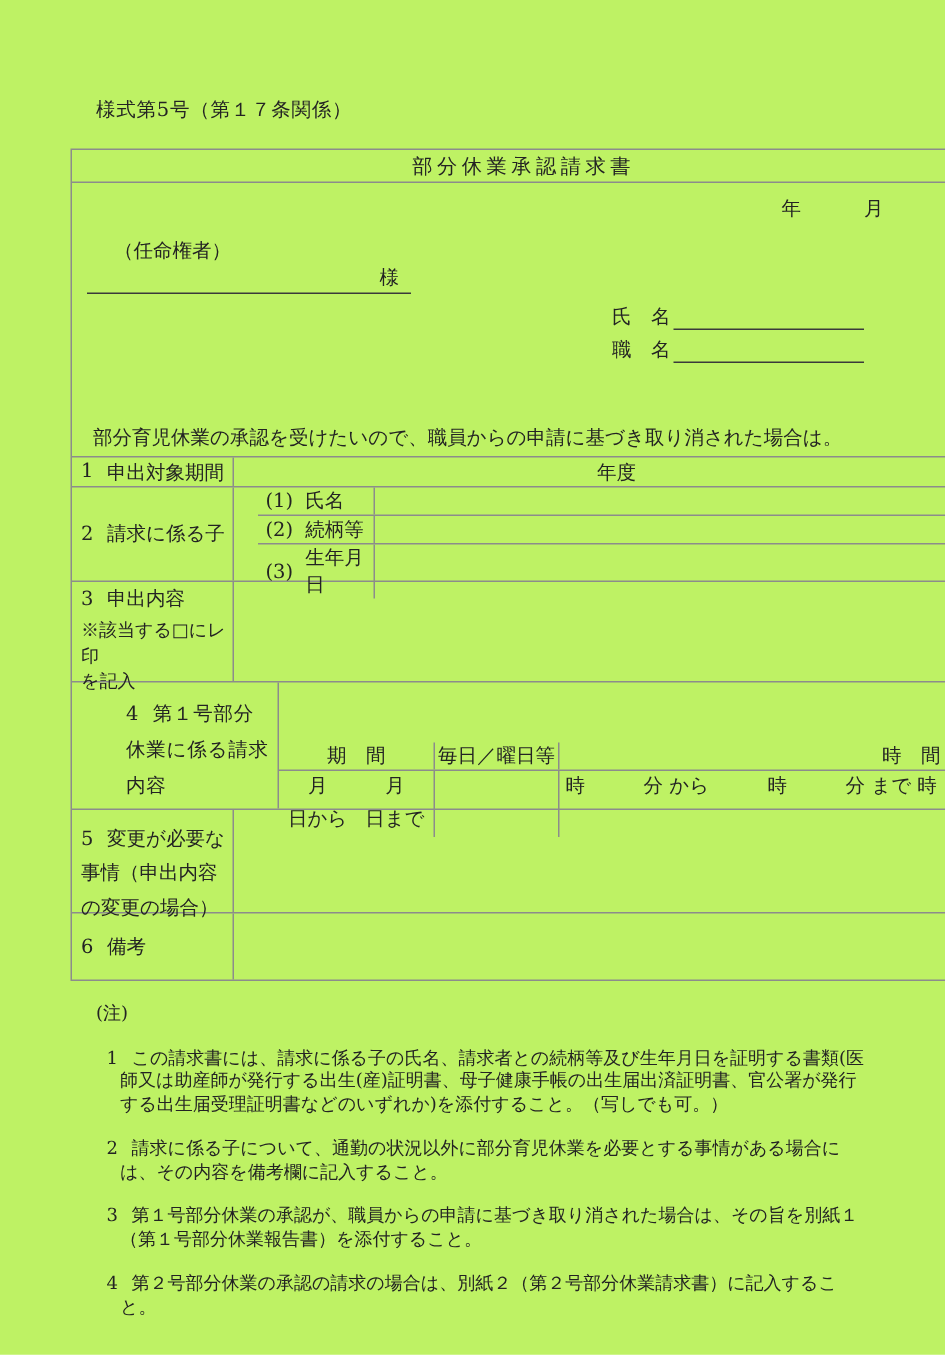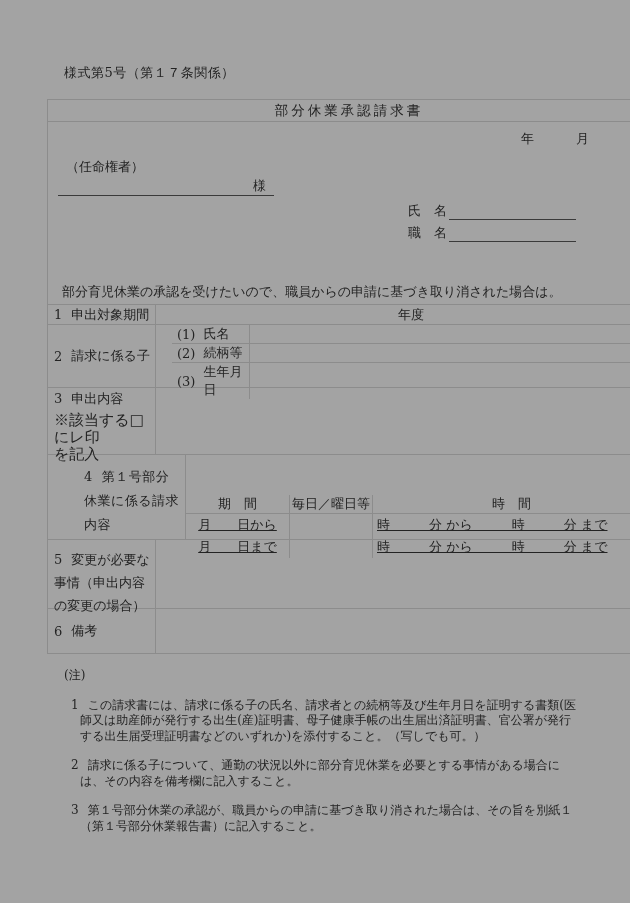--- a/index.html
+++ b/index.html
@@ -1,39 +1,39 @@
 <!DOCTYPE html>
 <html lang="ja" style="--border: #8c8c8c; --text: #232323; --line: #3a3a3a;"><head>
 <meta charset="utf-8">
 <style>
   :root { --border:#8c8c8c; --text:#232323; --line:#3a3a3a; }
   * { box-sizing:border-box; margin:0; padding:0; }
   body { background:#ffffff; }
   .page {
-    position:relative; width:630px; height:903px; background:#a3a3a3;
+    position:relative; width:630px; height:903px; background:#bef264;
     font-family:"DejaVu Serif","Liberation Serif",serif;
     color:var(--text); font-size:13px; overflow:hidden;
   }
   .form-code { position:absolute; left:64px; top:64px; font-size:13px; letter-spacing:0.5px; }
 
   .form-table { position:absolute; left:47px; top:99px; width:604px; border:1px solid var(--border); }
   .trow { display:flex; border-top:1px solid var(--border); }
   .trow:first-child { border-top:none; }
 
   .row-title { height:21px; display:block; text-align:center; font-size:13.5px; letter-spacing:3px; padding-top:2px; }
   .row-header { height:183px; display:block; position:relative; }
   .row-1 { height:20px; }
   .row-2 { height:63px; }
   .row-3 { height:67px; }
   .row-4 { height:85px; }
   .row-5 { height:69px; }
   .row-6 { height:45px; }
 
   .date-line { position:absolute; top:8px; right:6px; display:flex; gap:42px; }
-  .appointer { position:absolute; left:18px; top:36px; }
+  .appointer { position:absolute; left:28px; top:36px; }
   .sama-line { position:absolute; left:10px; top:54px; width:216px; height:20px;
                border-bottom:1px solid var(--line); text-align:right; padding-right:8px; line-height:20px; }
   .requester { position:absolute; left:311px; top:76px; }
   .req-row { display:flex; align-items:flex-end; height:22px; }
   .req-main { width:49px; }
   .req-field { width:41px; }
   .req-line { display:inline-block; width:127px; height:17px; border-bottom:1px solid var(--line); }
   .apply-sentence { position:absolute; left:14px; right:6px; bottom:3px; }
 
   .cell-l { flex:0 0 108px; border-right:1px solid var(--border); padding:2px 3px 2px 6px; }
@@ -43,33 +43,33 @@
   .row-no { margin-right:9px; }
 
   .sub-rows { display:flex; flex-direction:column; }
   .sub-row { flex:1; display:flex; border-top:1px solid var(--border); }
   .sub-row:first-child { border-top:none; }
   .sub-l { flex:0 0 78px; border-right:1px solid var(--border); display:flex; align-items:center; padding-left:5px; }
   .sub-no { margin-right:8px; }
   .sub-v { flex:1; }
 
   .r3-label { margin-bottom:4px; }
-  .r3-note { font-size:15px; line-height:17px; }
+  .r3-note { font-size:12px; line-height:17px; }
   .options { display:flex; flex-direction:column; justify-content:space-evenly; padding-left:11px; }
   .option-line .checkbox { margin-right:9px; }
   .option-line .circled { margin-right:7px; }
 
   .r4-label { padding-top:10px; line-height:24px; letter-spacing:0.5px;margin-left:30px; }
   .r4-right { flex:1; display:flex; flex-direction:column;margin-top:40px; }
   .r4-head { display:flex; height:23px; border-bottom:1px solid var(--border); }
   .r4-body { display:flex; flex:1; }
   .r4-c1 { flex:0 0 104px; border-right:1px solid var(--border); }
   .r4-c2 { flex:0 0 83px; border-right:1px solid var(--border); }
   .r4-c3 { flex:1; }
-  .stack-center { display:flex; flex-direction:column; justify-content:center;text-decoration:underline; }
+  .stack-center { display:flex; flex-direction:row; justify-content:center; }
   .period-line { text-align:center; line-height:22px; }
   .time-line { padding-left:4px; line-height:22px; white-space:pre; }
 
   .r5-label { padding-top:8px; line-height:23px; }
 
   .notes { position:absolute; left:64px; top:668px; width:516px; font-size:12px; line-height:15.5px; }
   .note-item { margin-top:14px; padding-left:16px; text-indent:-9px; }
   .note-item:first-of-type { margin-top:3px; }
   .note-num { margin-right:9px; }
 </style>
@@ -200,17 +200,20 @@
 
   <div class="notes">
     <div class="notes-heading">(注)</div>
     <div class="note-item">
       <span class="note-num">1</span><span>この請求書には、請求に係る子の氏名、請求者との続柄等及び生年月日を証明する書類(医師又は助産師が発行する出生(産)証明書、母子健康手帳の出生届出済証明書、官公署が発行する出生届受理証明書などのいずれか)を添付すること。（写しでも可。）</span>
     </div>
     <div class="note-item">
       <span class="note-num">2</span><span>請求に係る子について、通勤の状況以外に部分育児休業を必要とする事情がある場合には、その内容を備考欄に記入すること。</span>
     </div>
     <div class="note-item">
-      <span class="note-num">3</span><span>第１号部分休業の承認が、職員からの申請に基づき取り消された場合は、その旨を別紙１（第１号部分休業報告書）に記入すること。</span>
+      <span class="note-num">3</span><span>第１号部分休業の承認が、職員からの申請に基づき取り消された場合は、その旨を別紙１（第１号部分休業報告書）を添付すること。</span>
+    </div>
+    <div class="note-item">
+      <span class="note-num">4</span><span>第２号部分休業の承認の請求の場合は、別紙２（第２号部分休業請求書）に記入すること。</span>
     </div>
   </div>
 
 </div>
 
 </body></html>

